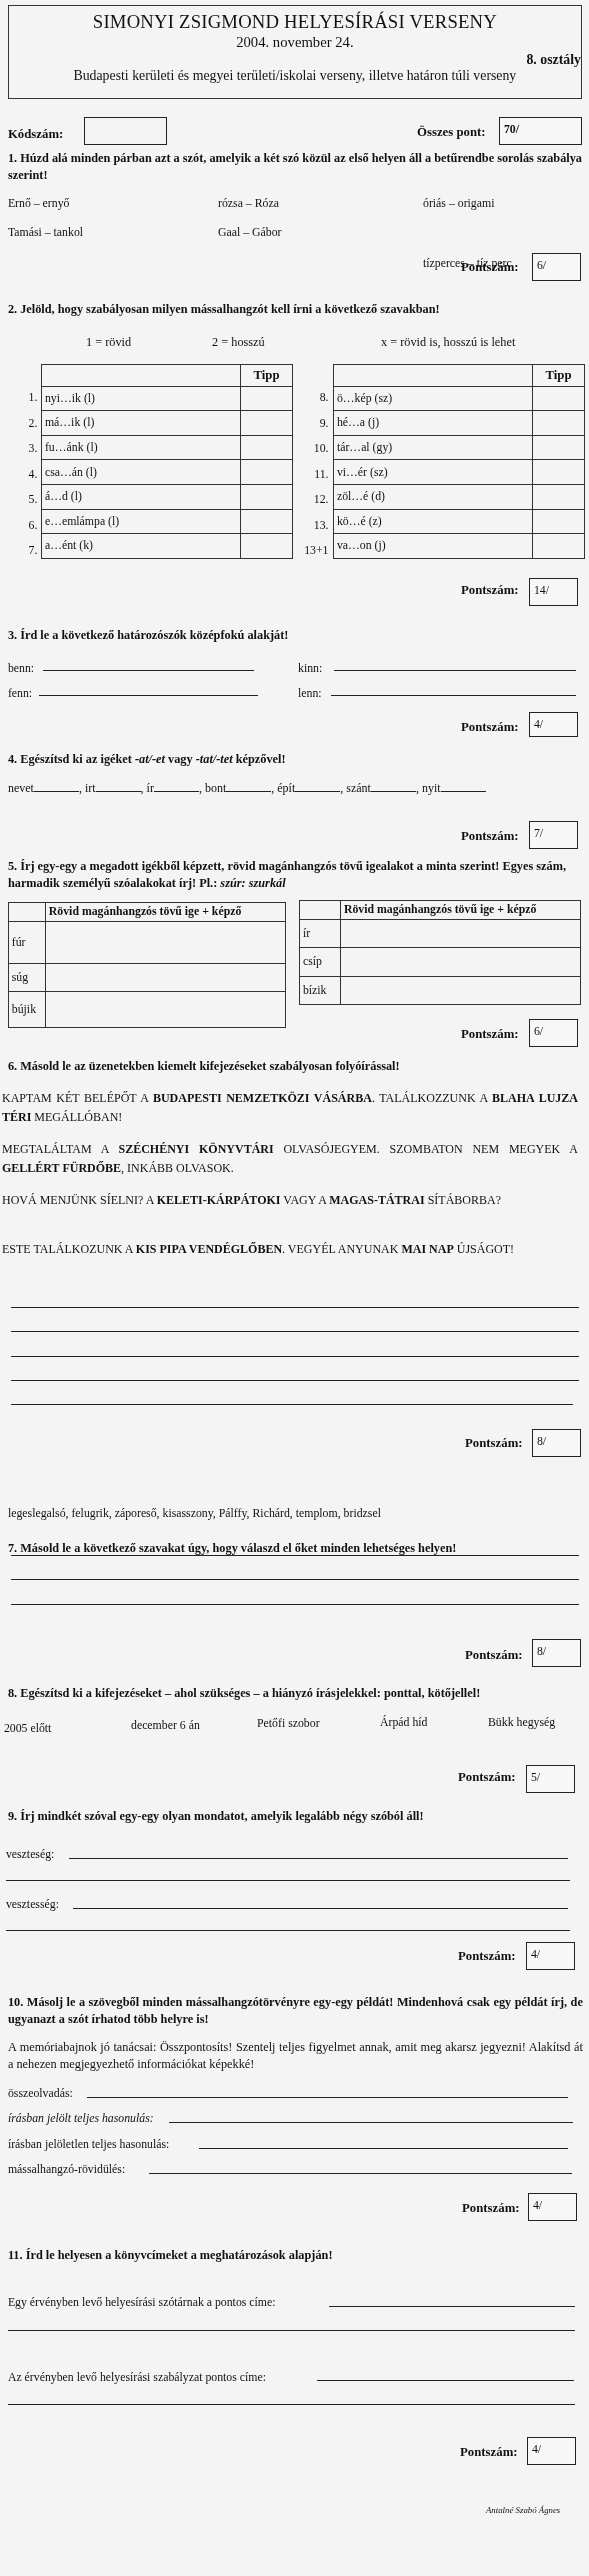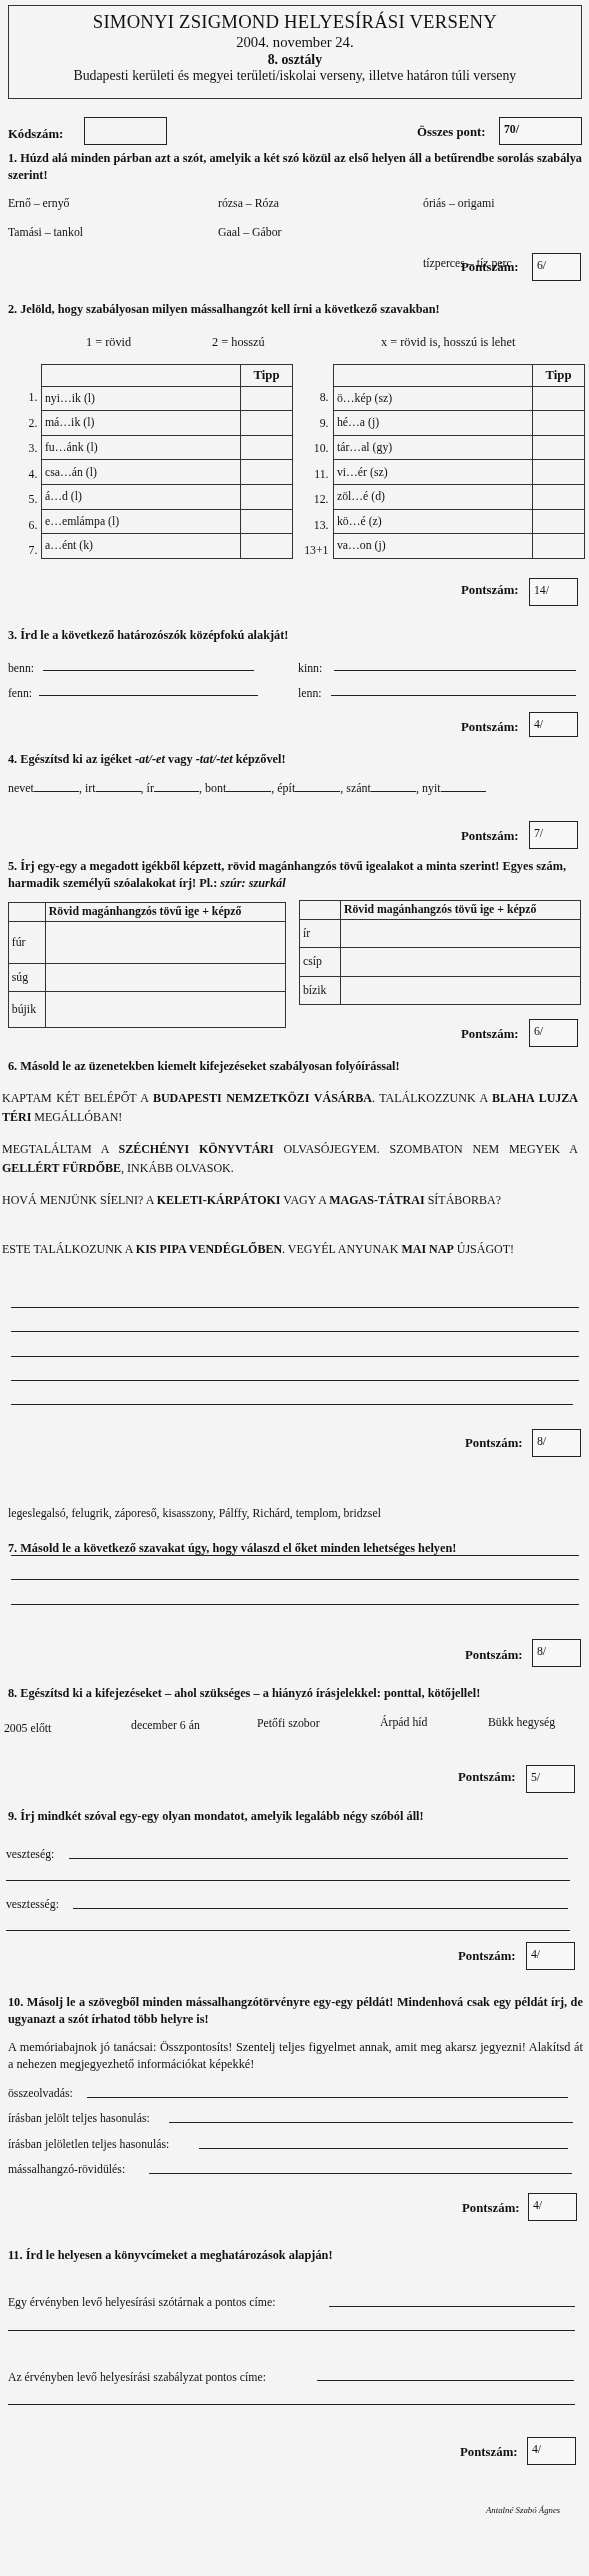--- a/index.html
+++ b/index.html
@@ -10,21 +10,21 @@
   }
   .abs { position: absolute; }
   .b { font-weight: bold; }
   .i { font-style: italic; }
   .line { position: absolute; height: 0; border-top: 1.4px solid #222; }
   .score-label { position: absolute; font-weight: bold; font-size: 12.8px; }
   .score-box { position: absolute; width: 49px; height: 27.5px; border: 1.3px solid #222; background: #f7f7f7; font-size: 11.8px; box-sizing: border-box; padding: 3.9px 0 0 3.9px; }
   .header-box { position: absolute; left: 7.9px; top: 4.9px; width: 574px; height: 94px; border: 1.5px solid #333; box-sizing: border-box; text-align: center; }
   .title { font-size: 18.7px; margin-top: 4.9px; letter-spacing: 0.2px; }
   .date { font-size: 14.7px; margin-top: 1px; }
-  .grade { font-size: 13.8px; font-weight: bold; margin-top: 1px; }
+  .grade { font-size: 13.8px; font-weight: bold; margin-top: 1px; text-align: right; }
   .sub { font-size: 13.8px; margin-top: 0px; }
   .q { position: absolute; left: 7.9px; font-size: 12.3px; font-weight: bold; line-height: 16.7px; width: 575px; }
   .txt { position: absolute; font-size: 11.8px; }
   table.t2 { position: absolute; border-collapse: collapse; font-size: 11.8px; }
   table.t2 td { border: 1.3px solid #333; height: 24.6px; padding: 0 2.9px; box-sizing: border-box; }
   .rownum { position: absolute; font-size: 11.8px; text-align: right; width: 29.5px; }
   table.t5 { position: absolute; border-collapse: collapse; font-size: 11.8px; }
   table.t5 td { border: 1.3px solid #333; padding: 0 2.9px; box-sizing: border-box; }
   .caps { position: absolute; left: 2px; width: 576px; font-size: 12px; line-height: 18.7px; text-align: justify; text-transform: none; }
   .caps b { font-weight: bold; }
@@ -258,21 +258,21 @@
 <div class="txt" style="left:5.9px;top:1897px;">vesztesség:</div>
 <div class="line" style="left:73px;top:1908px;width:495px;"></div>
 <div class="line" style="left:5.9px;top:1930px;width:564px;"></div>
 <div class="score-label" style="left:458px;top:1949px;">Pontszám:</div>
 <div class="score-box" style="left:526px;top:1942px;">4/</div>
 
 <div class="q" style="top:1994px;text-align:justify;">10. Másolj le a szövegből minden mássalhangzótörvényre egy-egy példát! Mindenhová csak egy példát írj, de ugyanazt a szót írhatod több helyre is!</div>
 <div class="abs" style="left:7.9px;top:2039px;width:575px;font-size:12.3px;line-height:16.7px;text-align:justify;">A memóriabajnok jó tanácsai: Összpontosíts! Szentelj teljes figyelmet annak, amit meg akarsz jegyezni! Alakítsd át a nehezen megjegyezhető információkat képekké!</div>
 <div class="txt" style="left:7.9px;top:2086px;">összeolvadás:</div>
 <div class="line" style="left:87px;top:2097px;width:481px;"></div>
-<div class="txt" style="left:7.9px;top:2111px;">írásban jelölt teljes hasonulás:</div>
+<div class="txt" style="left:7.9px;top:2111px;font-style:italic;">írásban jelölt teljes hasonulás:</div>
 <div class="line" style="left:169px;top:2122px;width:404px;"></div>
 <div class="txt" style="left:7.9px;top:2137px;">írásban jelöletlen teljes hasonulás:</div>
 <div class="line" style="left:199px;top:2148px;width:369px;"></div>
 <div class="txt" style="left:7.9px;top:2162px;">mássalhangzó-rövidülés:</div>
 <div class="line" style="left:149px;top:2173px;width:423px;"></div>
 <div class="score-label" style="left:462px;top:2201px;">Pontszám:</div>
 <div class="score-box" style="left:528px;top:2193px;">4/</div>
 
 <div class="q" style="top:2247px;">11. Írd le helyesen a könyvcímeket a meghatározások alapján!</div>
 <div class="txt" style="left:7.9px;top:2295px;">Egy érvényben levő helyesírási szótárnak a pontos címe:</div>

